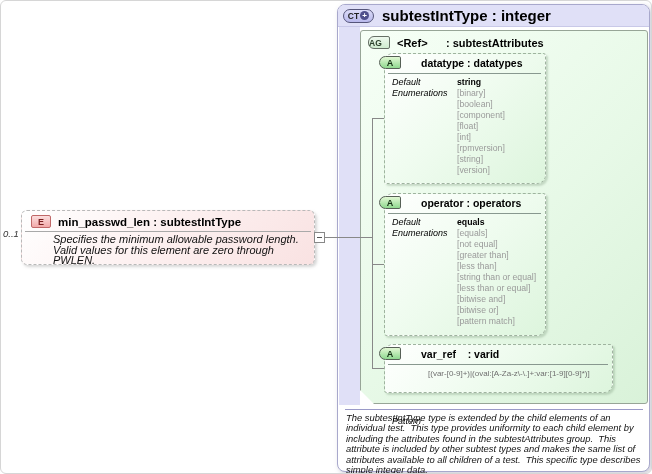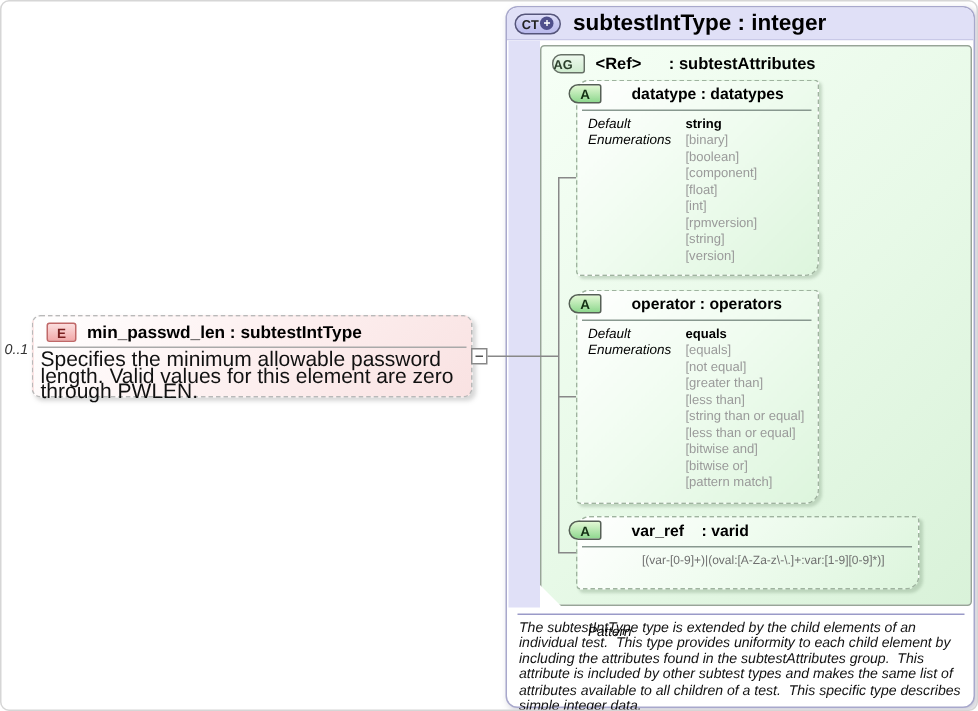--- a/index.html
+++ b/index.html
@@ -13,21 +13,21 @@
   
   .elem-box{
     position:absolute;left:20px;top:209px;width:294px;height:55px;box-sizing:border-box;
     border:1px dashed #b9b9b9;border-radius:6px;
     background:linear-gradient(135deg,#ffffff 0%,#fdf1f1 45%,#f9e2e2 100%);
     box-shadow:2px 2px 3px rgba(140,140,140,.35);
   }
   .elem-head{display:flex;align-items:center;gap:7px;padding:4px 6px 3px 9px;}
   .elem-title{font-size:11.5px;font-weight:bold;white-space:pre;}
   .elem-sep{border-top:1px solid #a9a9a9;margin:0 3px;}
-  .elem-doc{font-size:14px;line-height:10.5px;padding:2px 5px 0 5px;color:#111;}
+  .elem-doc{font-size:11px;font-style:italic;line-height:10.5px;padding:2px 5px 0 5px;color:#111;margin-left:26px;}
   .badge-e{
     display:inline-block;width:20px;height:13px;line-height:13px;text-align:center;
     font-size:9px;font-weight:bold;color:#7a1f1f;
     background:linear-gradient(180deg,#fbdede,#f2a9a9);
     border:1px solid #c06868;border-radius:2px;box-sizing:border-box;flex:0 0 auto;
   }
   
   .handle{
     position:absolute;left:313px;top:231px;width:11px;height:11px;box-sizing:border-box;
     border:1px solid #888;background:#fff;

